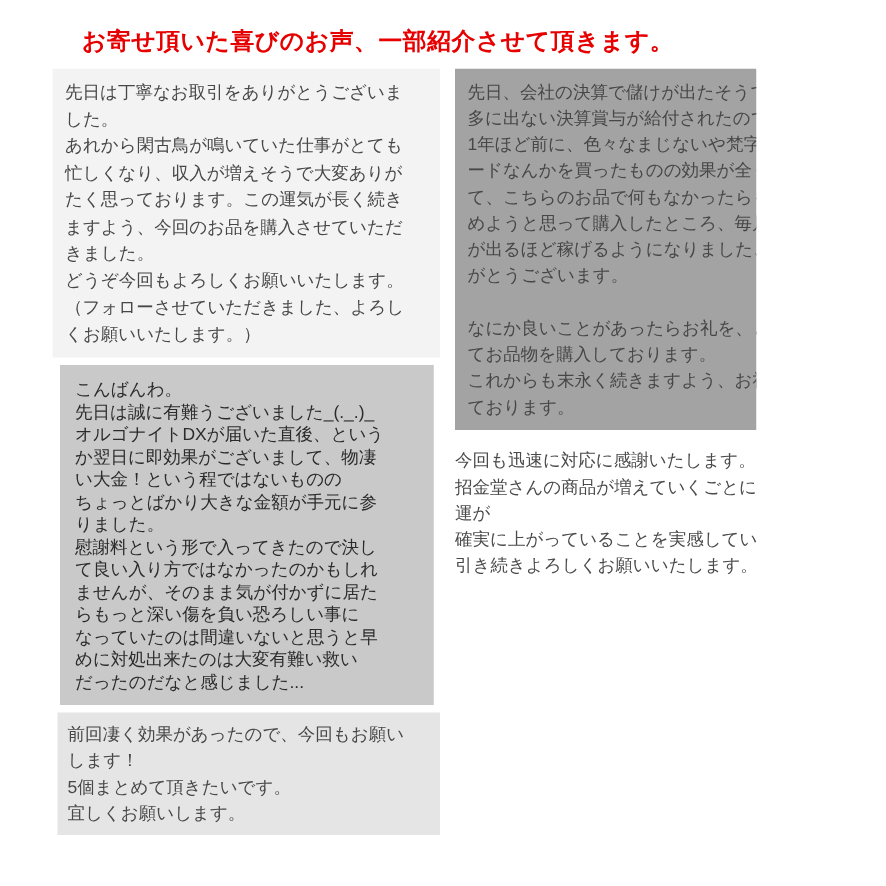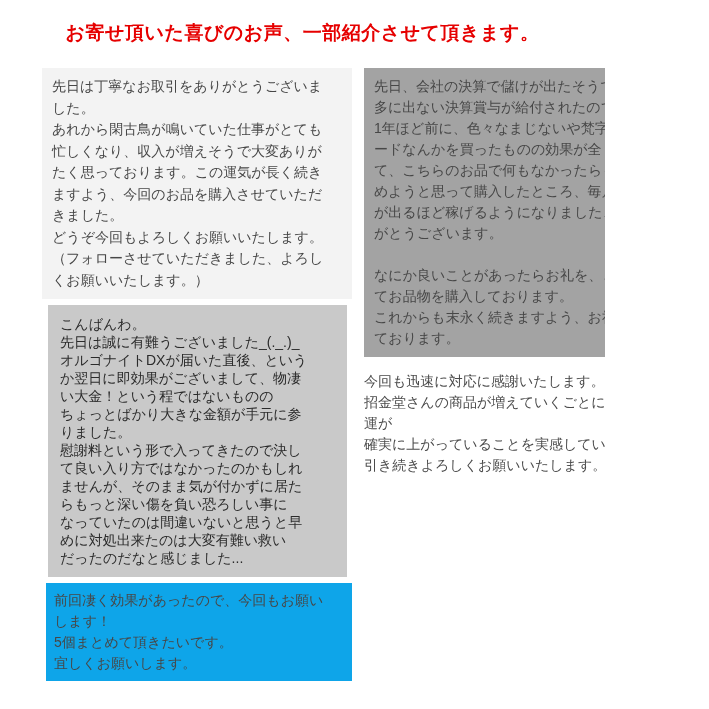--- a/index.html
+++ b/index.html
@@ -13,21 +13,21 @@
   .title {
     position:absolute;
     top:20px; left:0; width:100%;
     text-align:center;
     font-size:19px;
     font-weight:bold;
     color:#e60000;
     letter-spacing:0.5px;
     margin:0;
   }
-  .col { position:absolute; top:68px; }
+  .col { position:absolute; top:55px; }
   .col-left  { left:42px;  width:310px; }
   .col-right { left:364px; width:305px; }
   .box {
     white-space:pre-line;
     font-size:14px;
     color:#474747;
     box-sizing:border-box;
   }
   .box-l1 {
     background:#f3f3f3;
@@ -37,21 +37,21 @@
   }
   .bubble {
     background:#c9c9c9;
     border-radius:0;
     padding:10px 12px;
     line-height:18px;
     color:#2b2b2b;
     margin:0 5px 6px 6px;
   }
   .note-left {
-    background:#0ea5e9;
+    background:#e5e5e5;
     padding:7px 8px;
     line-height:21px;
     margin-left:4px;
   }
   .box-r1 {
     background:#f2f2f2;
     padding:8px 10px;
     line-height:22px;
     margin-bottom:13px;
   }

